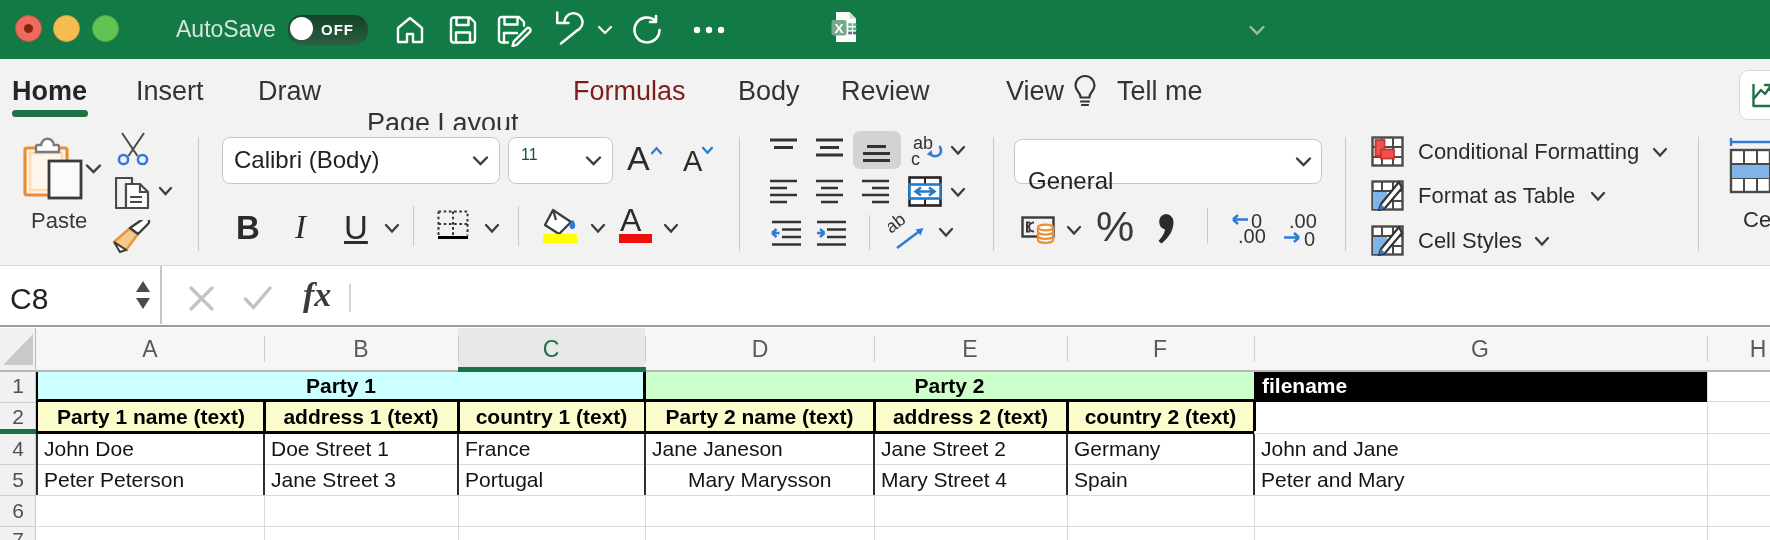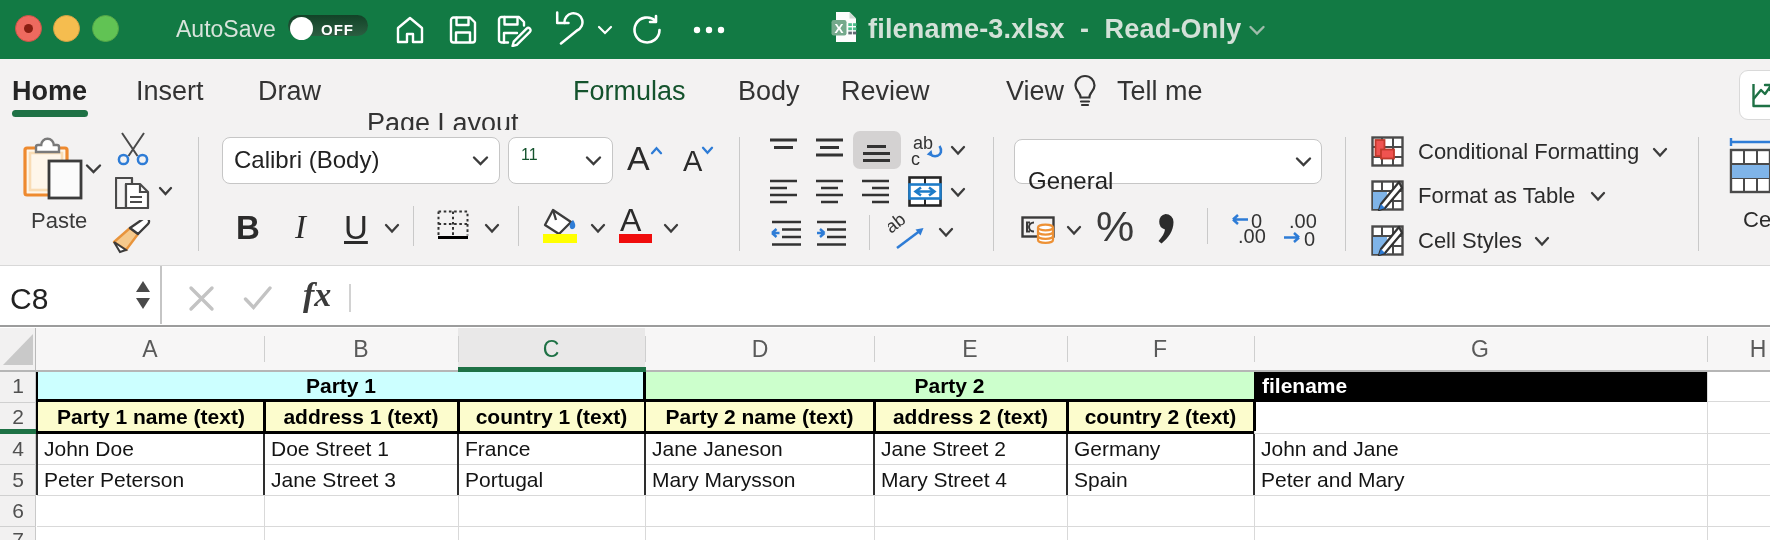--- a/index.html
+++ b/index.html
@@ -9,21 +9,21 @@
 <body>
 
 <div class="ab" style="left:0;top:0;width:1770px;height:59px;background:#127a44;">
 
   <div class="ab" style="left:15px;top:15px;width:27px;height:27px;border-radius:50%;background:#ee6a5f;border:1px solid #ce5347;box-sizing:border-box;"></div>
   <div class="ab" style="left:24px;top:24px;width:9px;height:9px;border-radius:50%;background:#891e12;"></div>
   <div class="ab" style="left:53px;top:15px;width:27px;height:27px;border-radius:50%;background:#f5bd4f;border:1px solid #d6a243;box-sizing:border-box;"></div>
   <div class="ab" style="left:92px;top:15px;width:27px;height:27px;border-radius:50%;background:#61c354;border:1px solid #55a648;box-sizing:border-box;"></div>
 
   <div class="ab" style="left:176px;top:14px;height:30px;line-height:30px;font-size:23px;color:#d8e4dc;">AutoSave</div>
-  <div class="ab" style="left:288px;top:15px;width:80px;height:21px;border-radius:14px;background:linear-gradient(180deg,#124227,#2b5e41);">
+  <div class="ab" style="left:288px;top:15px;width:80px;height:30px;border-radius:14px;background:linear-gradient(180deg,#124227,#2b5e41);">
     <div class="ab" style="left:2px;top:2px;width:23px;height:23px;border-radius:50%;background:#fff;"></div>
     <div class="ab" style="left:33px;top:6px;font-size:15px;font-weight:bold;color:#fff;letter-spacing:1px;">OFF</div>
   </div>
 
   <svg class="ab" style="left:394px;top:15px;" width="32" height="30" viewBox="0 0 32 30" fill="none" stroke="#fff" stroke-width="2.4" stroke-linejoin="round" stroke-linecap="round">
       <path d="M4 13 L16 3 L28 13 V27 H19 V19 H13 V27 H4 Z"></path>
     </svg>
   <svg class="ab" style="left:448px;top:15px;" width="30" height="30" viewBox="0 0 30 30" fill="none" stroke="#fff" stroke-width="2.4" stroke-linejoin="round" stroke-linecap="round">
       <path d="M3 5 a2.5 2.5 0 0 1 2.5-2.5 H22 L27 7.5 V25 a2.5 2.5 0 0 1-2.5 2.5 H5.5 A2.5 2.5 0 0 1 3 25 Z"></path>
       <path d="M8.5 2.8 V10 H20.5 V3"></path>
@@ -61,33 +61,32 @@
         <rect x="17.3" y="12.2" width="3.6" height="2.8"></rect>
         <rect x="21.9" y="12.2" width="3.6" height="2.8"></rect>
         <rect x="17.3" y="16.4" width="3.6" height="2.8"></rect>
         <rect x="21.9" y="16.4" width="3.6" height="2.8"></rect>
       </g>
       <g fill="#5f6b72">
         <rect x="17.3" y="20.6" width="3.6" height="2.8"></rect>
         <rect x="21.9" y="20.6" width="3.6" height="2.8"></rect>
       </g>
     </svg>
-  <div class="ab" style="left:868px;top:13px;height:32px;line-height:32px;font-size:27px;font-weight:600;color:#d3e1d8;letter-spacing:.2px;">filename-3.xlsx&nbsp; -&nbsp; Read-Only</div>
   <svg class="ab" style="left:1248px;top:24px;" width="18" height="13" viewBox="0 0 18 13" fill="none" stroke="#9fbcab" stroke-width="2.4" stroke-linecap="round">
       <path d="M2.5 3 L9 9.5 L15.5 3"></path>
     </svg>
 </div>
 
 <div class="ab" style="left:0;top:59px;width:1770px;height:71px;background:#f3f2f2;">
   <div class="ab" style="left:12px;top:17px;font-size:27px;font-weight:700;color:#252525;">Home</div>
   <div class="ab" style="left:12px;top:51px;width:76px;height:7px;border-radius:4px;background:#1e7145;"></div>
   <div class="ab" style="left:136px;top:17px;font-size:27px;color:#333;">Insert</div>
   <div class="ab" style="left:258px;top:17px;font-size:27px;color:#333;">Draw</div>
   <div class="ab" style="left:367px;top:17px;font-size:27px;color:#333;margin-top:32px;">Page Layout</div>
-  <div class="ab" style="left:573px;top:17px;font-size:27px;color:#14532d;">Formulas</div>
+  <div class="ab" style="left:573px;top:17px;font-size:27px;color:#7f1d1d;">Formulas</div>
   <div class="ab" style="left:738px;top:17px;font-size:27px;color:#333;">Body</div>
   <div class="ab" style="left:841px;top:17px;font-size:27px;color:#333;">Review</div>
   <div class="ab" style="left:981px;top:17px;font-size:27px;color:#333;margin-left:25px;">View</div>
   <svg class="ab" style="left:1070px;top:14px;" width="30" height="36" viewBox="0 0 30 36" fill="none" stroke="#333" stroke-width="2.2" stroke-linecap="round">
       <path d="M15 3 a9.5 9.5 0 0 1 9.5 9.5 c0 3.5-2 5.5-3.5 7.5 c-1.2 1.6-1.5 3-1.6 4.5 h-8.8 c-.1-1.5-.4-2.9-1.6-4.5 c-1.5-2-3.5-4-3.5-7.5 A9.5 9.5 0 0 1 15 3 Z"></path>
       <path d="M11 28.5 h8 M12 32 h6"></path>
     </svg>
   <div class="ab" style="left:1117px;top:17px;font-size:27px;color:#333;">Tell me</div>
 
   <div class="ab" style="left:1739px;top:11px;width:40px;height:48px;background:#fff;border:1px solid #d9d9d9;border-radius:9px;"></div>
@@ -413,21 +412,21 @@
   <div class="dc" style="left:37px;top:106px;width:227px;">John Doe</div>
   <div class="dc" style="left:264px;top:106px;width:194px;">Doe Street 1</div>
   <div class="dc" style="left:458px;top:106px;width:187px;">France</div>
   <div class="dc" style="left:645px;top:106px;width:229px;">Jane Janeson</div>
   <div class="dc" style="left:874px;top:106px;width:193px;">Jane Street 2</div>
   <div class="dc" style="left:1067px;top:106px;width:187px;">Germany</div>
   <div class="dc" style="left:1254px;top:106px;width:453px;">John and Jane</div>
   <div class="dc" style="left:37px;top:137px;width:227px;">Peter Peterson</div>
   <div class="dc" style="left:264px;top:137px;width:191px;">Jane Street 3</div>
   <div class="dc" style="left:458px;top:137px;width:187px;">Portugal</div>
-  <div class="dc" style="left:645px;top:137px;width:229px;">Mary Marysson</div>
+  <div class="dc" style="left:681px;top:137px;width:229px;">Mary Marysson</div>
   <div class="dc" style="left:874px;top:137px;width:193px;">Mary Street 4</div>
   <div class="dc" style="left:1067px;top:137px;width:187px;">Spain</div>
   <div class="dc" style="left:1254px;top:137px;width:453px;">Peter and Mary</div>
 
   <div class="dv" style="left:263px;"></div>
     <div class="dv" style="left:457px;"></div>
     <div class="dv" style="left:644px;"></div>
     <div class="dv" style="left:873px;"></div>
     <div class="dv" style="left:1066px;"></div>
     <div class="dv" style="left:1253px;"></div>

